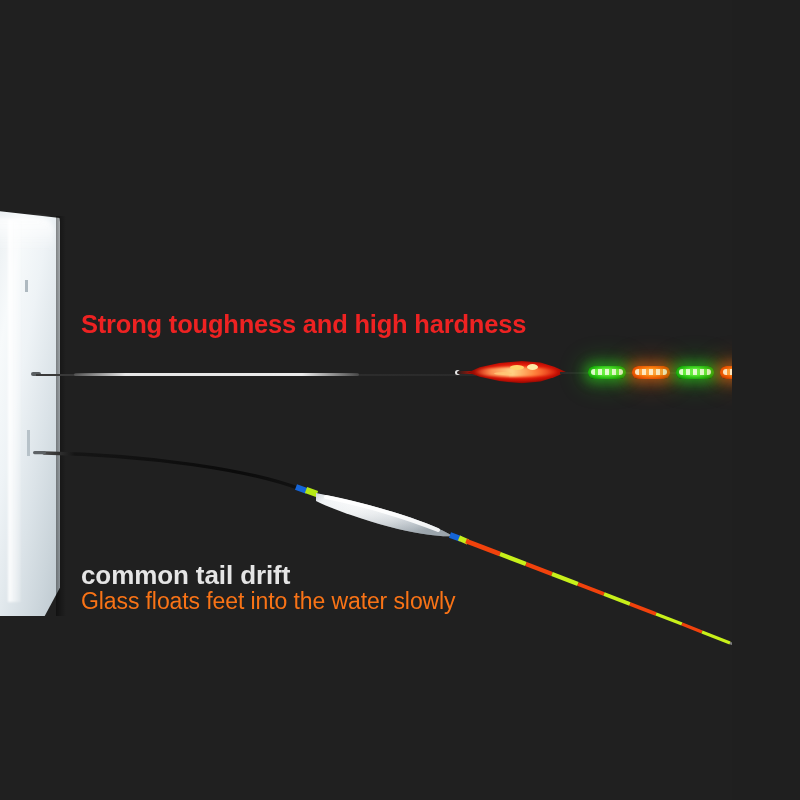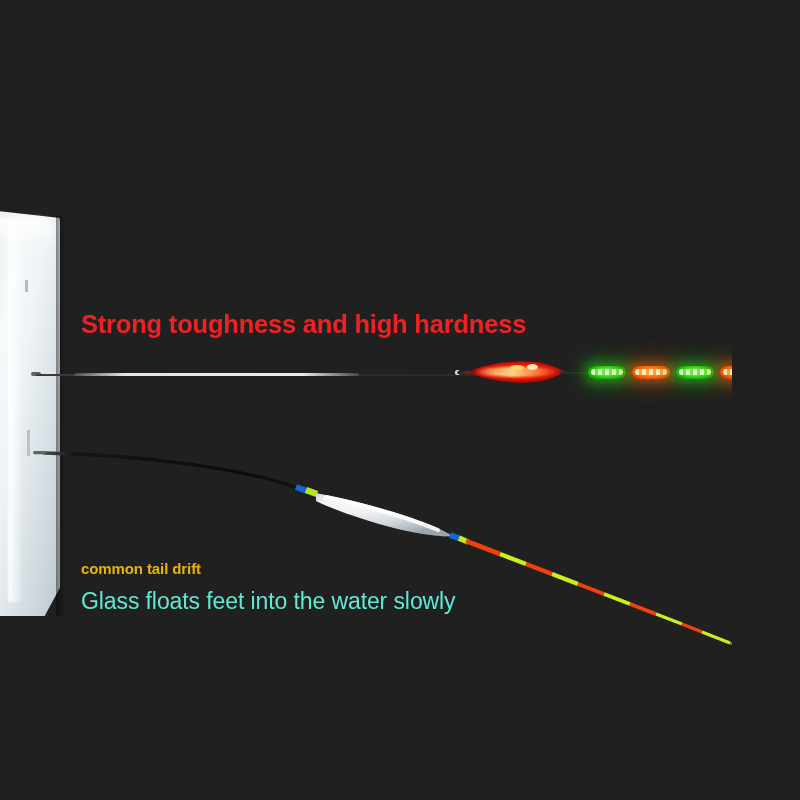--- a/index.html
+++ b/index.html
@@ -97,33 +97,33 @@
     font-size: 25.5px;
     font-weight: bold;
     color: #ee2222;
     letter-spacing: -0.2px;
     white-space: nowrap;
   }
   .caption-bold {
     position: absolute;
     left: 81px;
     top: 560px;
-    font-size: 15px;
+    font-size: 26px;
     font-weight: bold;
-    color: #eab308;
+    color: #e5e5e5;
     letter-spacing: -0.1px;
     white-space: nowrap;
   }
   .caption-sub {
     position: absolute;
     left: 81px;
     top: 588px;
     font-size: 23px;
     font-weight: normal;
-    color: #5eead4;
+    color: #f97316;
     letter-spacing: -0.1px;
     white-space: nowrap;
   }
 
   
   .float-top {
     position: absolute;
     left: 0;
     top: 0;
     width: 800px;

